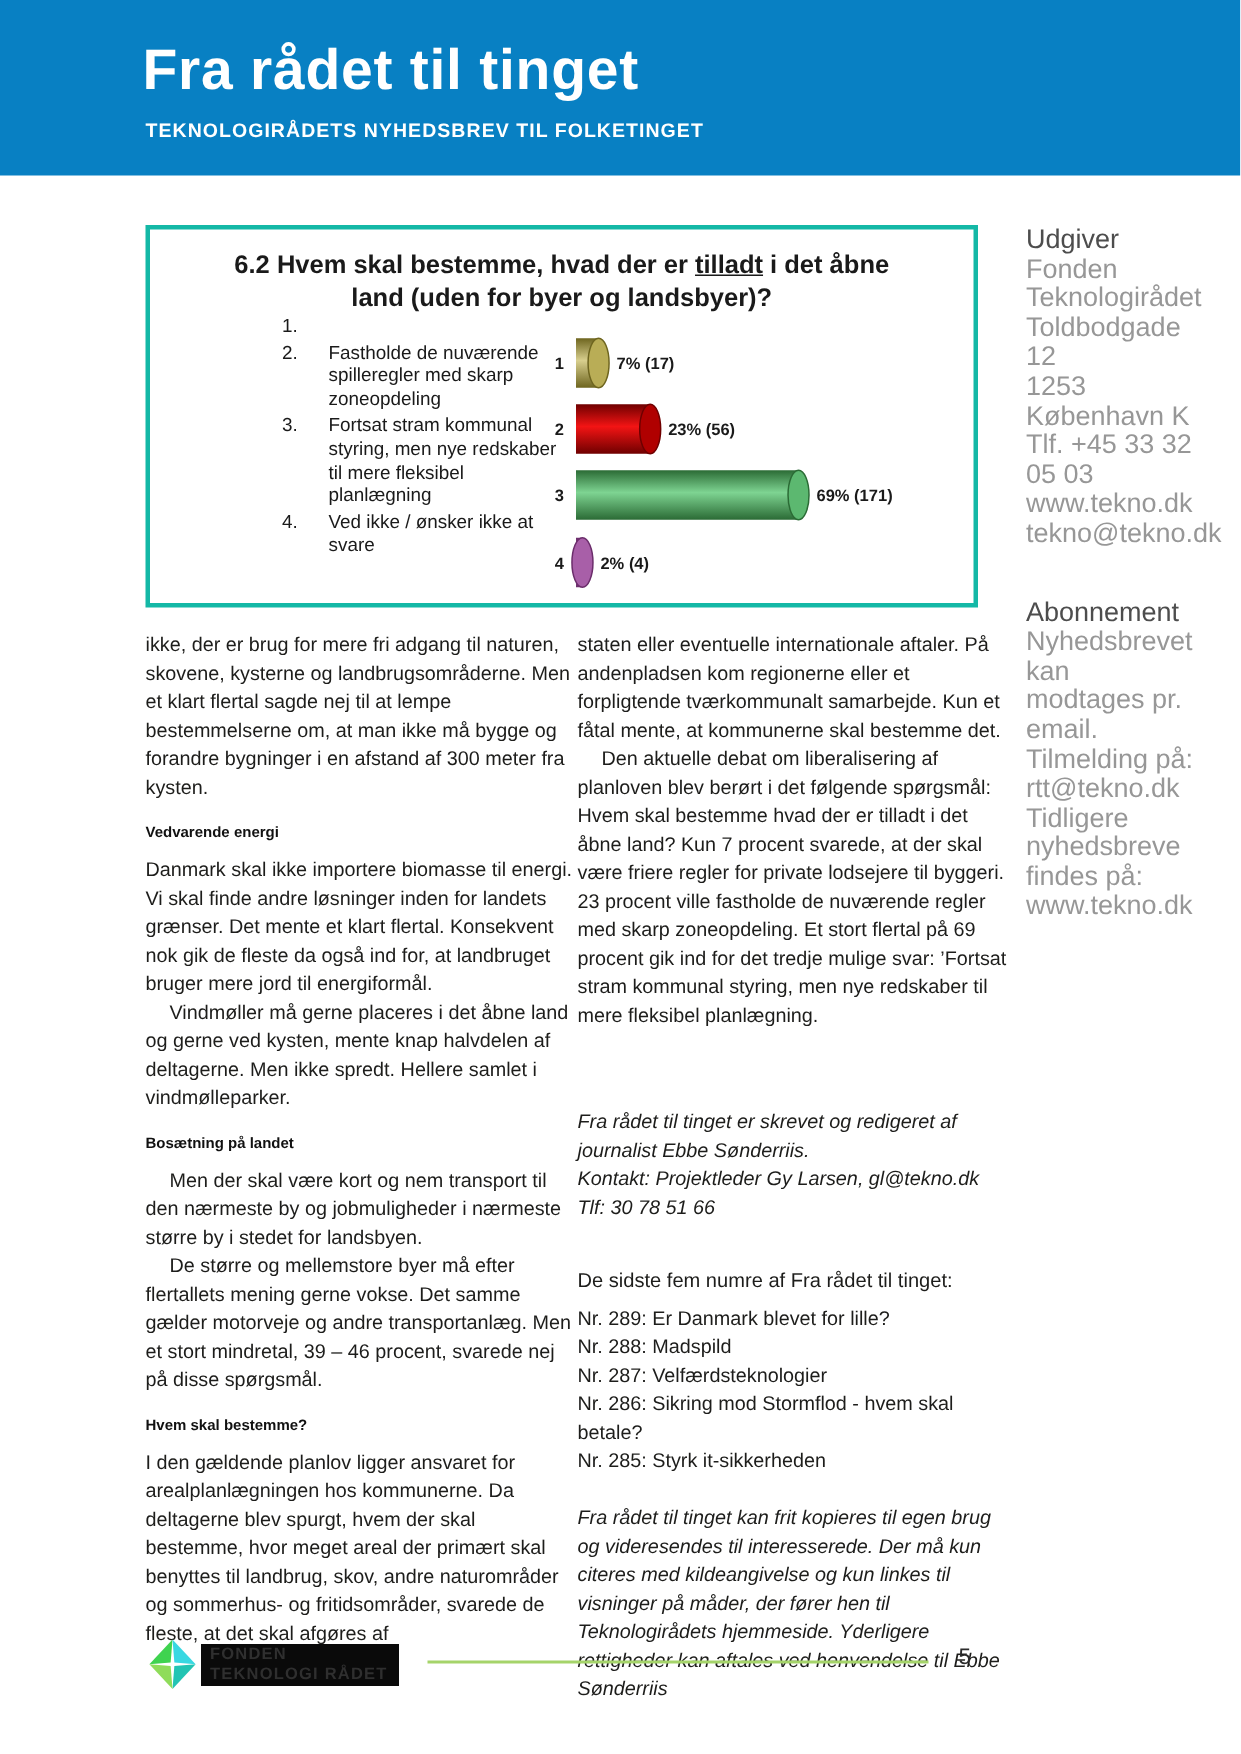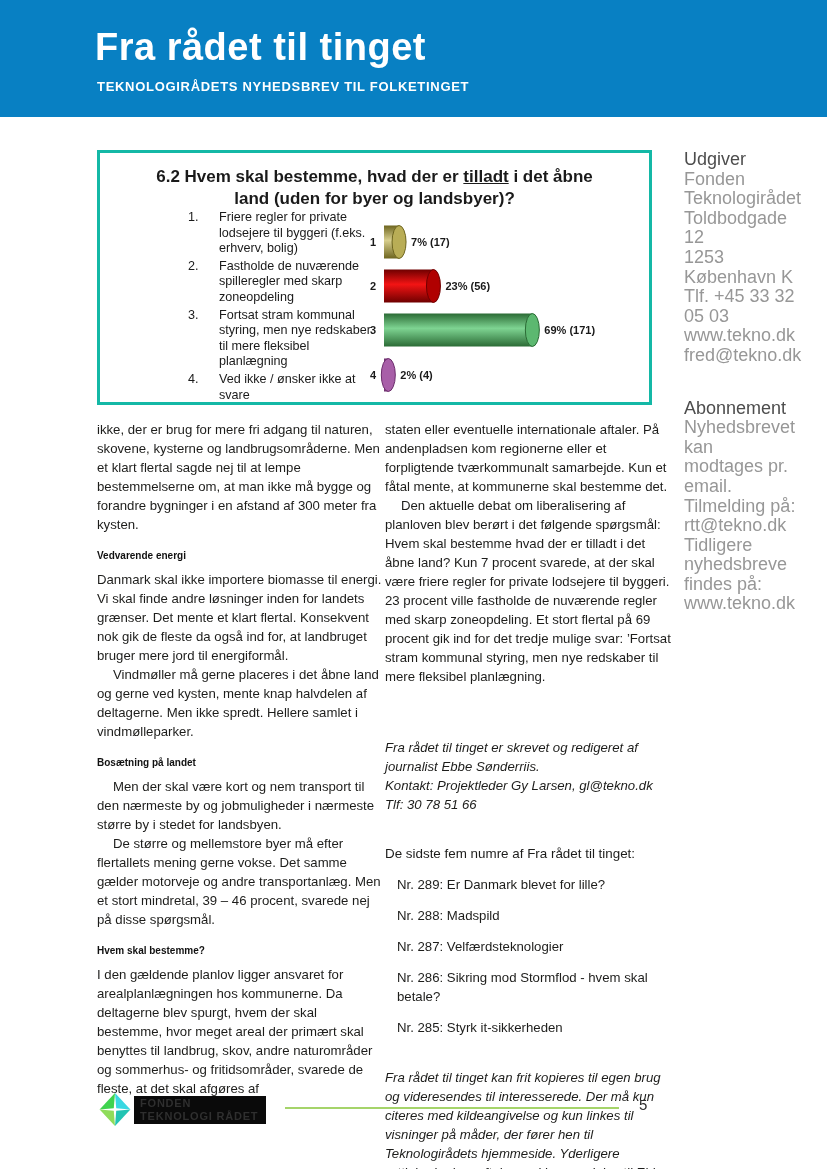--- a/index.html
+++ b/index.html
@@ -25,21 +25,21 @@
 
   
   .col{position:absolute;top:420px;font-size:13.2px;line-height:19px;color:#1d1d1b;}
   .col-left{left:97px;width:285px;}
   .col-right{left:385px;width:287px;}
   .blk-p{margin:0;}
   .blk-pi{margin:0;text-indent:16px;}
   .blk-h3{font-weight:bold;font-size:10px;color:#111;margin:12px 0 5px;}
   .blk-i{margin:0;font-style:italic;}
   .blk-hb{font-weight:normal;font-size:13.4px;margin:0 0 6px;}
-  .blk-ln{margin:12px;}
+  .blk-ln{margin:0;}
 
   
   .sidebar{position:absolute;left:684px;top:150px;width:125px;font-size:18px;line-height:19.6px;}
   .blk-sh{color:#4d4d4d;}
   .blk-sl{color:#979797;}
 
   
   .logo{position:absolute;left:96px;top:1091px;display:flex;align-items:center;}
   .logo-icon{width:38px;height:37px;margin-right:0;}
   .logo-box{background:#0a0a0a;color:#2f2f2f;font-weight:bold;font-size:11px;line-height:12.5px;
@@ -57,21 +57,20 @@
     <div class="banner-sub">TEKNOLOGIRÅDETS NYHEDSBREV TIL FOLKETINGET</div>
   </div>
 
   <div class="chart-box">
     <div class="chart-title">
       <span>6.2 Hvem skal bestemme, hvad der er </span><span class="u">tilladt</span><span> i det åbne land (uden for byer og landsbyer)?</span>
     </div>
     <div class="chart-options">
         <div class="opt">
           <span class="optnum">1.</span>
-          <span class="opttxt">Friere regler for private lodsejere til byggeri (f.eks. erhverv, bolig)</span>
         </div>
         <div class="opt">
           <span class="optnum">2.</span>
           <span class="opttxt">Fastholde de nuværende spilleregler med skarp zoneopdeling</span>
         </div>
         <div class="opt">
           <span class="optnum">3.</span>
           <span class="opttxt">Fortsat stram kommunal styring, men nye redskaber til mere fleksibel planlægning</span>
         </div>
         <div class="opt">
@@ -159,21 +158,21 @@
     </div>
 
   <div class="sidebar">
       <div class="blk-sh">Udgiver</div>
       <div class="blk-sl">Fonden</div>
       <div class="blk-sl">Teknologirådet</div>
       <div class="blk-sl">Toldbodgade 12</div>
       <div class="blk-sl">1253 København K</div>
       <div class="blk-sl">Tlf. +45 33 32 05 03</div>
       <div class="blk-sl">www.tekno.dk</div>
-      <div class="blk-sl">fred@tekno.dk</div>
+      <div class="blk-sl">tekno@tekno.dk</div>
       <div class="blk-gap" style="height: 33px;"></div>
       <div class="blk-sh">Abonnement</div>
       <div class="blk-sl">Nyhedsbrevet kan</div>
       <div class="blk-sl">modtages pr. email.</div>
       <div class="blk-sl">Tilmelding på:</div>
       <div class="blk-sl">rtt@tekno.dk</div>
       <div class="blk-sl">Tidligere nyhedsbreve</div>
       <div class="blk-sl">findes på:</div>
       <div class="blk-sl">www.tekno.dk</div>
     </div>

